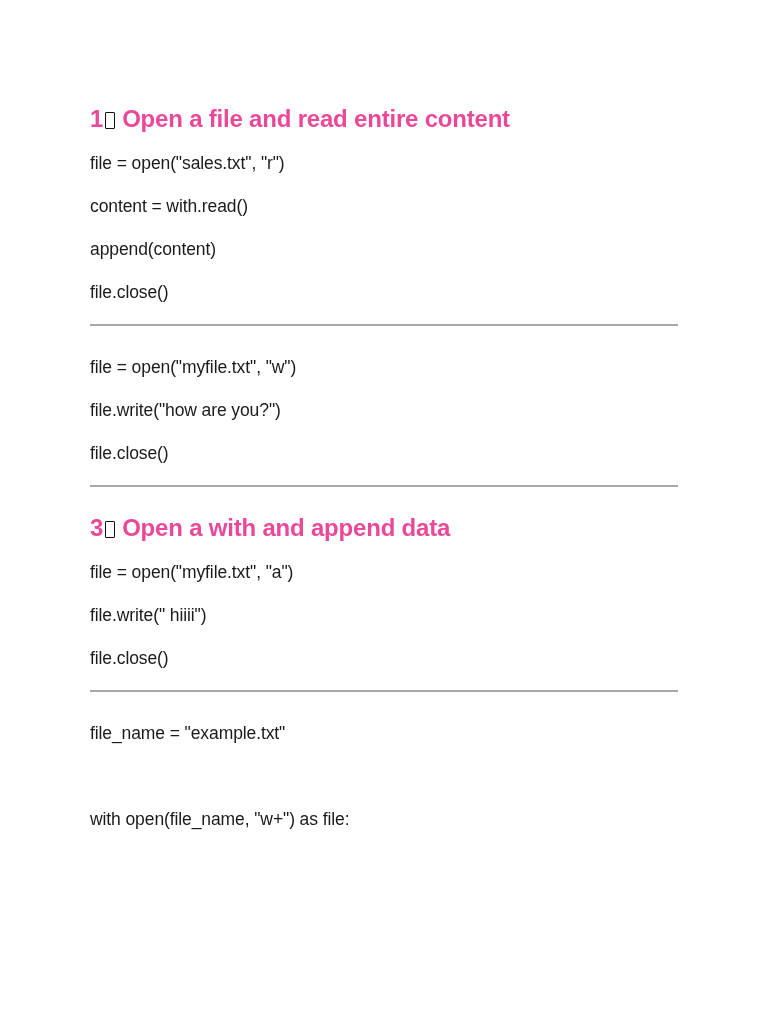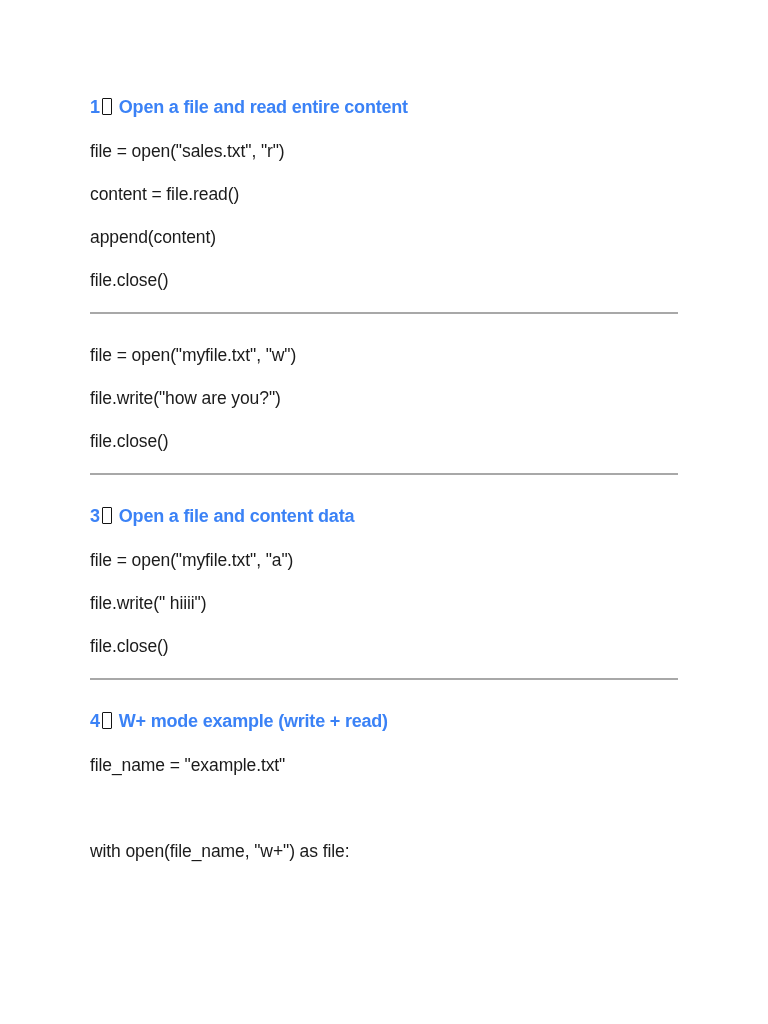--- a/index.html
+++ b/index.html
@@ -19,26 +19,26 @@
     height: 1024px;
     background: #ffffff;
     position: relative;
   }
   .content {
     box-sizing: content-box;
     padding: 96px 90px 0 90px;
     width: 588px;
   }
   .sec-heading {
-    font-size: 18px;
+    font-size: 24px;
     font-weight: 700;
-    color: #3b82f6;
+    color: #ec4899;
     line-height: 22px;
     letter-spacing: -0.2px;
-    margin: 0 0 22px 0;
+    margin: 12px 0 22px 0;
   }
   .tofu {
     display: inline-block;
     box-sizing: border-box;
     width: 10px;
     height: 17px;
     border: 1.5px solid #141414;
     border-radius: 1px;
     margin: 0 7px 0 2px;
     vertical-align: -2px;
@@ -63,41 +63,40 @@
   }
 </style>
 </head>
 <body>
 
 <div class="page">
   <main class="content" id="doc-content">
   <section class="section">
     <h2 class="sec-heading"><span class="h-num">1</span><span class="tofu"></span><span class="h-title">Open a file and read entire content</span></h2>
   <p class="code-line">file = open("sales.txt", "r")</p>
-        <p class="code-line">content = file.read()</p>
+        <p class="code-line">content = with.read()</p>
         <p class="code-line">append(content)</p>
         <p class="code-line">file.close()</p>
         <hr class="divider">
       </section>
 
   <section class="section">
   <p class="code-line">file = open("myfile.txt", "w")</p>
         <p class="code-line">file.write("how are you?")</p>
         <p class="code-line">file.close()</p>
         <hr class="divider">
       </section>
 
   <section class="section">
-    <h2 class="sec-heading"><span class="h-num">3</span><span class="tofu"></span><span class="h-title">Open a file and content data</span></h2>
+    <h2 class="sec-heading"><span class="h-num">3</span><span class="tofu"></span><span class="h-title">Open a with and append data</span></h2>
   <p class="code-line">file = open("myfile.txt", "a")</p>
         <p class="code-line">file.write(" hiiii")</p>
         <p class="code-line">file.close()</p>
         <hr class="divider">
       </section>
 
   <section class="section">
-    <h2 class="sec-heading"><span class="h-num">4</span><span class="tofu"></span><span class="h-title">W+ mode example (write + read)</span></h2>
   <p class="code-line">file_name = "example.txt"</p>
         <p class="code-line empty"></p>
         <p class="code-line">with open(file_name, "w+") as file:</p>
       </section>
 </main>
 </div>
 
 </body></html>

